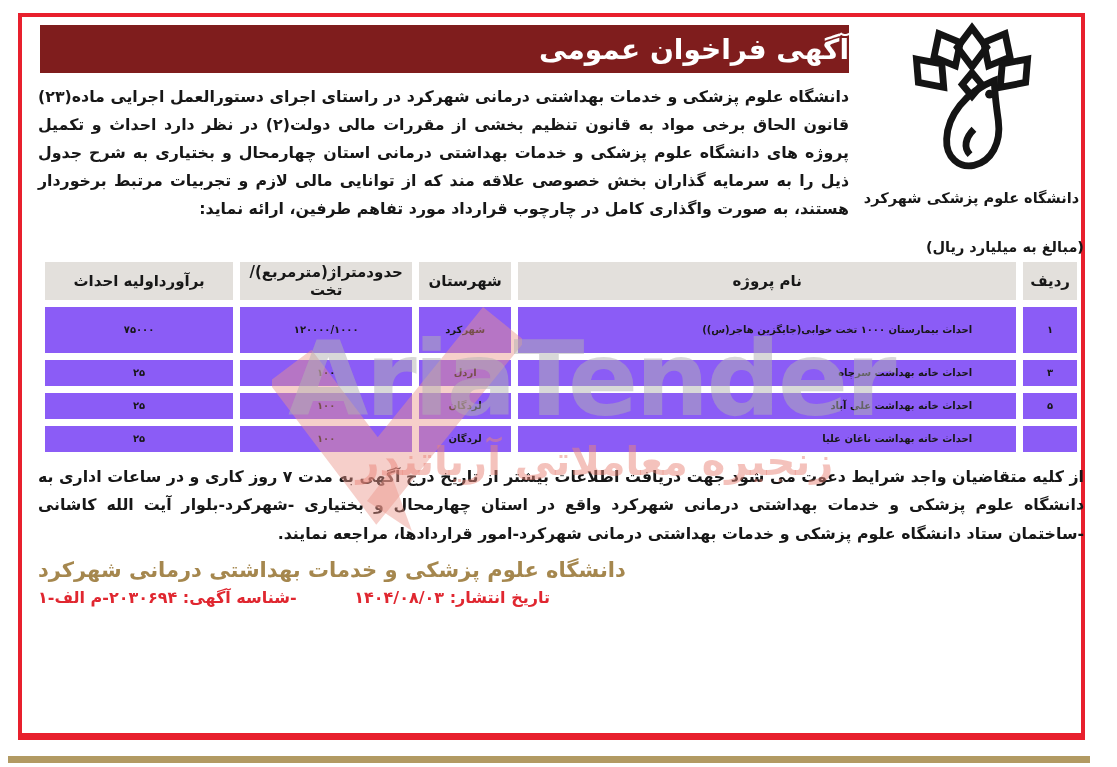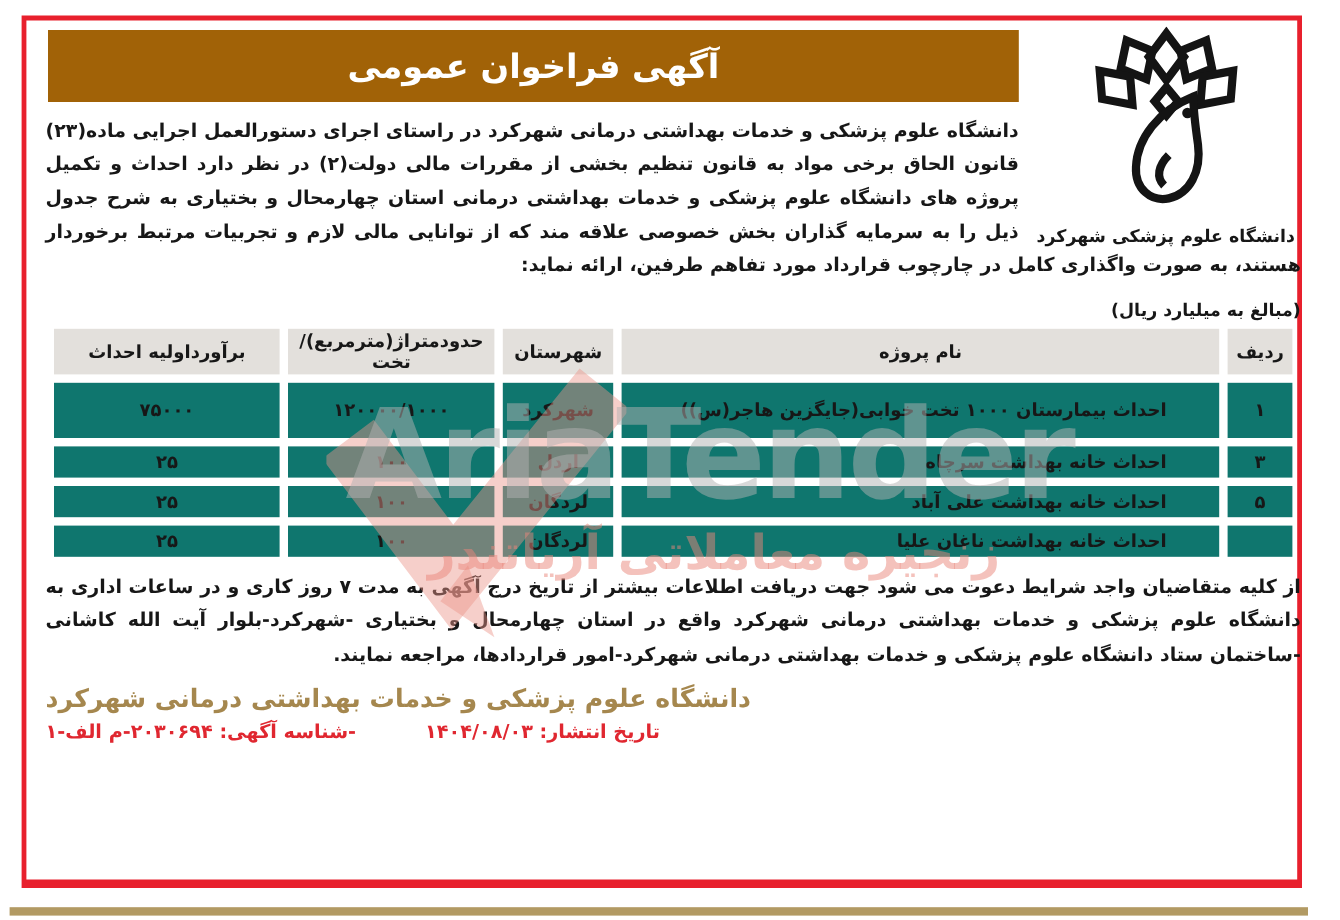--- a/index.html
+++ b/index.html
@@ -5,31 +5,31 @@
   html,body{margin:0;padding:0;background:#ffffff;}
   .page{position:relative;width:1117px;height:767px;background:#ffffff;overflow:hidden;
         font-family:"DejaVu Sans",sans-serif;color:#171717;}
   .frame{position:absolute;left:18px;top:13px;width:1067px;height:727px;
          border:4px solid #e8202d;border-bottom-width:7px;box-sizing:border-box;pointer-events:none;}
   .gold-strip{position:absolute;left:8px;top:756px;width:1082px;height:7px;background:#b29a63;}
   .content{position:absolute;left:38px;top:20px;width:1046px;direction:rtl;}
   .logo-box{float:right;width:225px;height:186px;margin-left:10px;text-align:center;}
   .logo-box svg{display:block;margin:2px auto 0 auto;}
   .logo-caption{font-weight:bold;font-size:14.5px;letter-spacing:1px;white-space:nowrap;margin-top:12px;}
-  .banner{overflow:hidden;background:#a16207;height:60px;margin:5px 12px 0 2px;
-          display:flex;align-items:center;justify-content:center;}
+  .banner{overflow:hidden;background:#7f1d1d;height:48px;margin:5px 12px 0 2px;
+          display:flex;align-items:center;}
   .banner-title{color:#ffffff;font-weight:bold;font-size:28px;}
   .subtitle-band{overflow:hidden;background:#e9e9e9;height:38px;margin:9px 12px 0 2px;border-radius:9px;
           display:flex;align-items:center;justify-content:center;}
   .subtitle{font-weight:bold;font-size:17px;color:#111;}
   .intro{margin-top:10px;font-weight:bold;font-size:15.8px;line-height:28px;text-align:justify;}
   .amounts-note{font-weight:bold;font-size:14.5px;margin-top:2px;text-align:right;}
   table.projects{width:100%;border-collapse:separate;border-spacing:7px 7px;margin-top:0px;}
   table.projects th{background:#e3e0dc;height:38px;font-size:15px;font-weight:bold;padding:0 7px;}
-  table.projects td{background:#0f766e;height:26px;font-size:15px;font-weight:bold;
+  table.projects td{background:#8b5cf6;height:26px;font-size:10px;font-weight:bold;
                     text-align:center;padding:0 6px;}
   table.projects tbody tr:first-child td{height:46px;}
   table.projects td.col-name{text-align:right;padding-right:44px;}
   .notes{font-weight:bold;font-size:15.8px;line-height:28.5px;text-align:justify;margin-top:4px;}
   .notes .note-line{display:block;}
   .footer-org{margin-top:10px;text-align:left;color:#a5874e;font-weight:bold;font-size:21px;}
   .footer-meta{margin-top:6px;text-align:left;color:#e02730;font-weight:bold;font-size:16px;}
   .footer-meta .meta-date{margin-left:52px;}
   .watermark{position:absolute;left:0;top:0;width:1117px;height:767px;pointer-events:none;z-index:5;}
   .wm-latin{position:absolute;left:288px;top:318px;font-size:104px;font-weight:bold;

